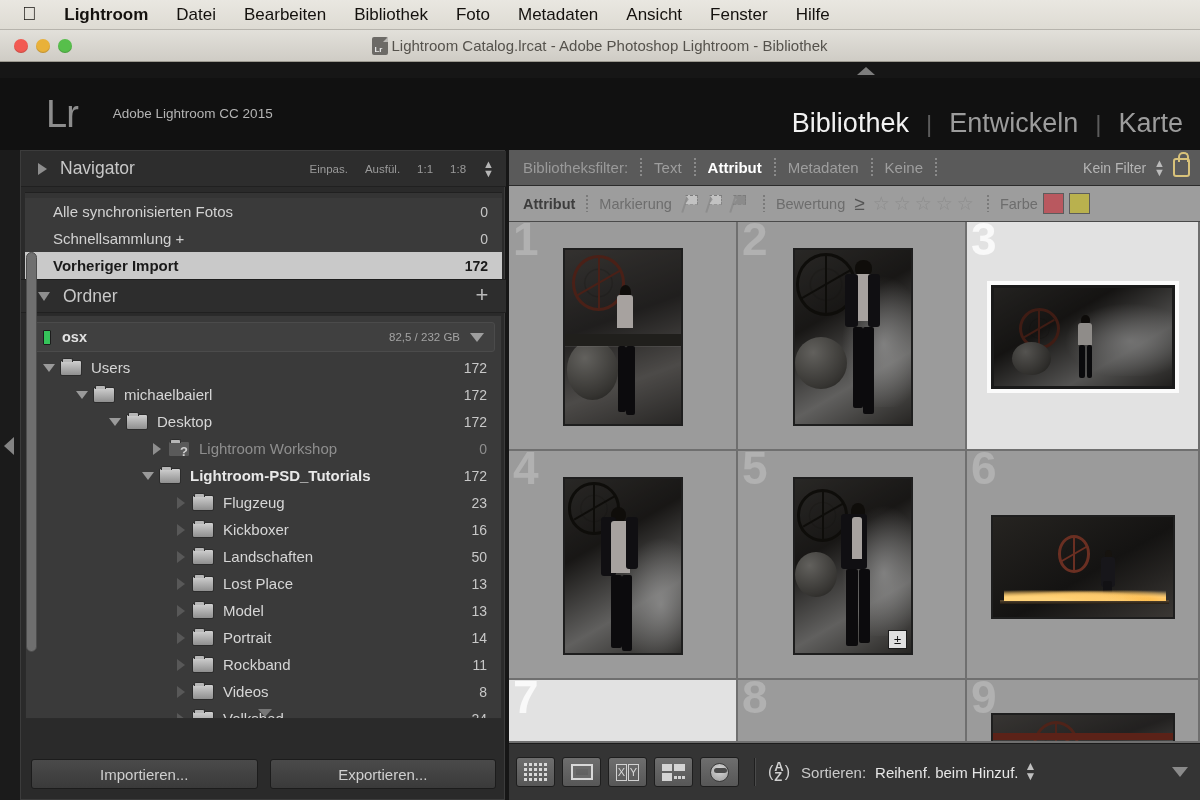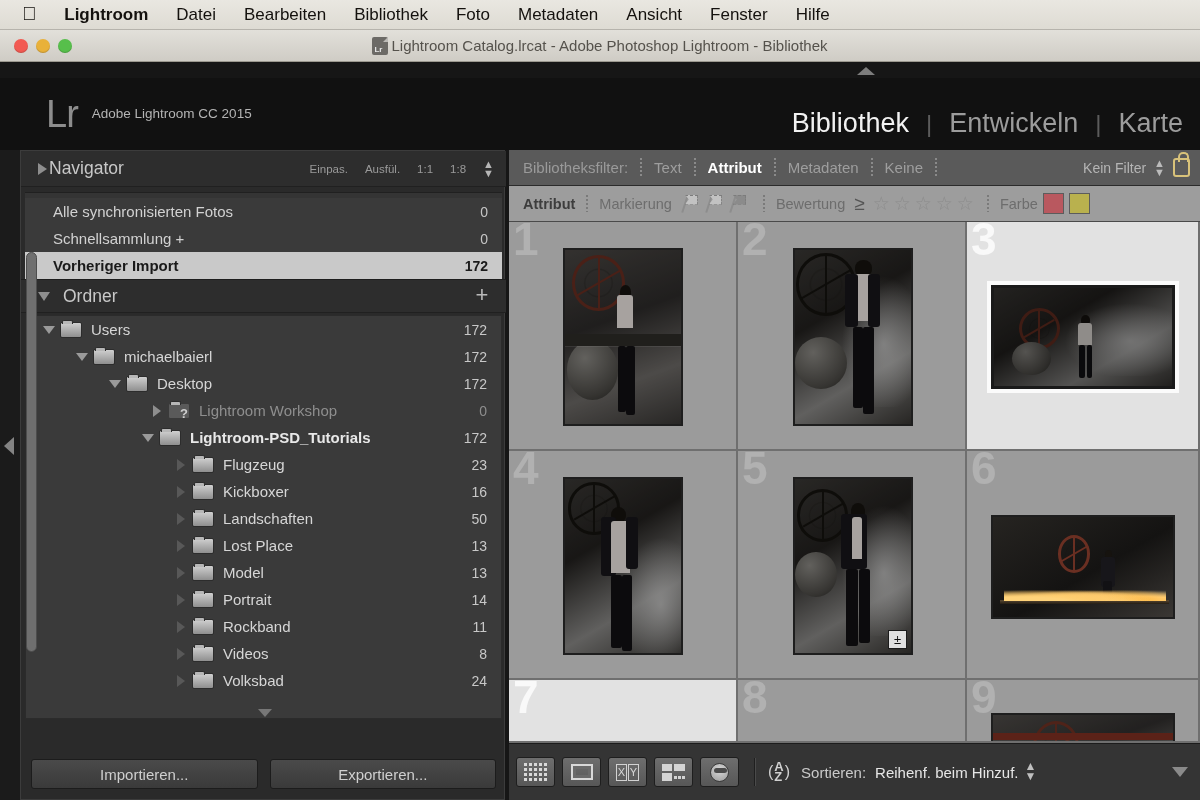--- a/index.html
+++ b/index.html
@@ -64,21 +64,21 @@
 
   
   .idplate{
     position:absolute; left:0; top:16px; width:1200px; height:72px;
     background:#111111; display:flex; align-items:center;
   }
   .lr-logo{
     margin-left:46px; font-size:38px; color:#8d8d8d; letter-spacing:-1px;
     font-family:"Liberation Sans", sans-serif; line-height:1;
   }
-  .idtext{ margin-left:14px; line-height:1.16; }
+  .idtext{ margin-left:35px; line-height:1.16; }
   .idtext .small{ font-size:13.5px; color:#b4b4b4; }
   .idtext .big{ font-size:23px; color:#d3d3d3; margin-top:1px; }
 
   .modules{
     position:absolute; right:0px; top:30px;
     display:flex; align-items:baseline; font-size:27px; color:#9c9c9c;
     white-space:nowrap;
   }
   .modules .m{ padding:0 17px; }
   .modules .m.active{ color:#f2f2f2; }
@@ -103,21 +103,21 @@
   .navHead{
     position:absolute; left:0; top:0; width:485px; height:36px;
     background:#2d2d2d; border-bottom:1px solid #202020;
     display:flex; align-items:center;
   }
   .navHead .tri{
     margin-left:17px; width:0;height:0;
     border-top:6px solid transparent;border-bottom:6px solid transparent;
     border-left:9px solid #8e8e8e;
   }
-  .navHead .ttl{ margin-left:2px; font-size:17.5px; color:#c8c8c8; }
+  .navHead .ttl{ margin-left:13px; font-size:17.5px; color:#c8c8c8; }
   .navZoom{
     margin-left:auto; margin-right:12px; display:flex; align-items:center;
     gap:17px; font-size:11.5px; color:#9a9a9a;
   }
   .navZoom .stepper{ font-size:11px; color:#b6b6b6; line-height:.8; }
 
   
   .collStrip{
     position:absolute; left:4px; top:41px; width:477px; height:6px;
     background:#343434; border-top:1px solid #202020; overflow:hidden;
@@ -523,20 +523,26 @@
     </div>
 
     <div class="foldHead">
       <span class="tri"></span>
       <span class="ttl">Ordner</span>
       <span class="plusIco">+</span>
     </div>
 
     <div class="treeWrap">
 
+      <div class="volRow">
+        <span class="led"></span>
+        <span class="nm">osx</span>
+        <span class="cap">82,5 / 232 GB</span>
+        <span class="vtri"></span>
+      </div>
 
       <div class="frow" style="padding-left:12px">
         <span class="disc">
             <i class="dtri-open"></i>
           </span>
         <span class="fold"></span>
         <span class="nm">Users</span>
         <span class="cnt">172</span>
       </div>
 

